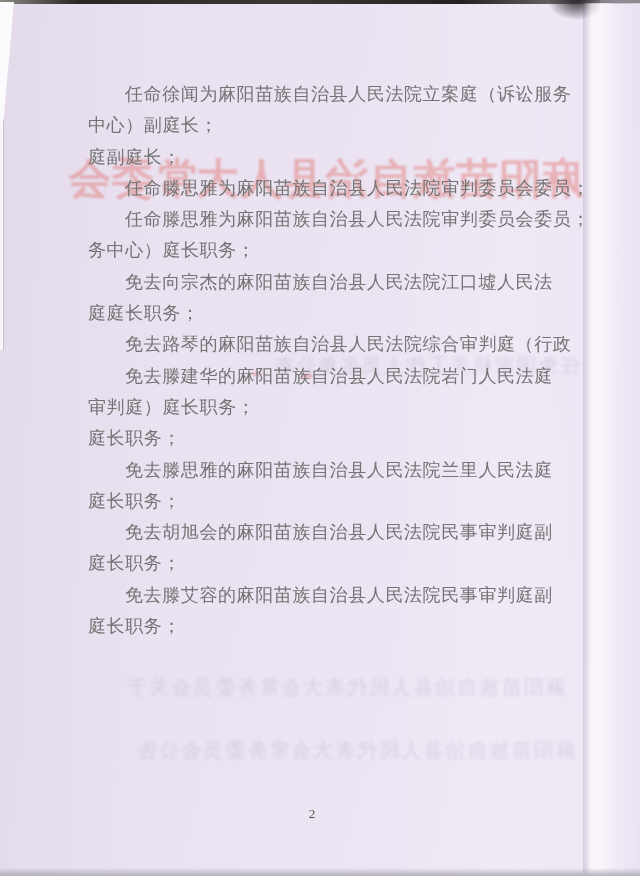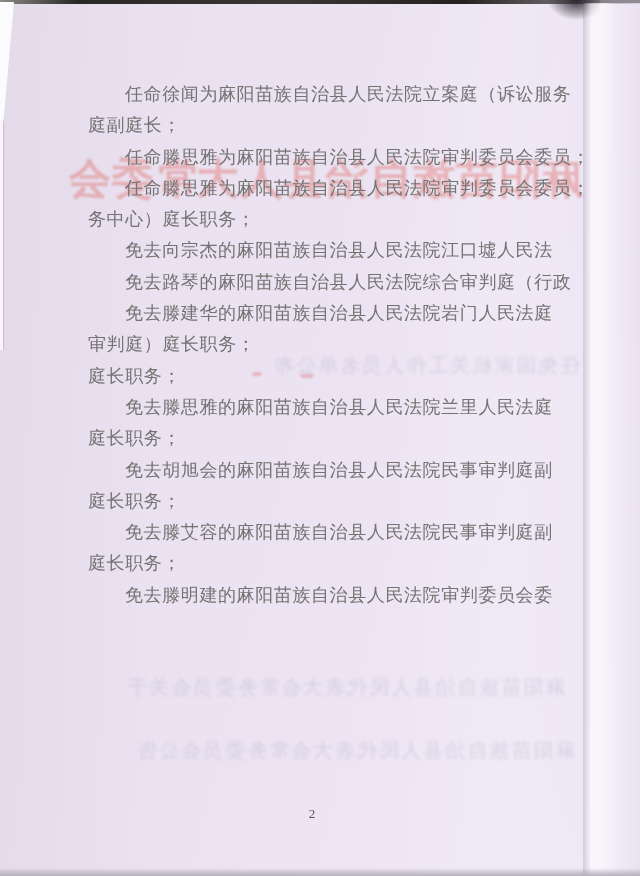--- a/index.html
+++ b/index.html
@@ -55,36 +55,37 @@
 
   <div class="bleed-red">麻阳苗族自治县人大常委会</div>
   <div class="bleed-band band-1">任免国家机关工作人员名单公布</div>
   <div class="bleed-band band-2">麻阳苗族自治县人民代表大会常务委员会关于</div>
   <div class="bleed-band band-3">麻阳苗族自治县人民代表大会常务委员会公告</div>
   <div class="speck speck-1"></div>
   <div class="speck speck-2"></div>
 
   <div class="body-text">
     <div class="line first">任命徐闻为麻阳苗族自治县人民法院立案庭（诉讼服务</div>
+    <div class="line">中心）副庭长；</div>
     <div class="line">庭副庭长；</div>
     <div class="line first">任命滕思雅为麻阳苗族自治县人民法院审判委员会委员；</div>
     <div class="line first">任命滕思雅为麻阳苗族自治县人民法院审判委员会委员；</div>
     <div class="line">务中心）庭长职务；</div>
     <div class="line first">免去向宗杰的麻阳苗族自治县人民法院江口墟人民法</div>
+    <div class="line">庭庭长职务；</div>
     <div class="line first">免去路琴的麻阳苗族自治县人民法院综合审判庭（行政</div>
     <div class="line first">免去滕建华的麻阳苗族自治县人民法院岩门人民法庭</div>
     <div class="line">审判庭）庭长职务；</div>
     <div class="line">庭长职务；</div>
     <div class="line first">免去滕思雅的麻阳苗族自治县人民法院兰里人民法庭</div>
     <div class="line">庭长职务；</div>
     <div class="line first">免去胡旭会的麻阳苗族自治县人民法院民事审判庭副</div>
     <div class="line">庭长职务；</div>
     <div class="line first">免去滕艾容的麻阳苗族自治县人民法院民事审判庭副</div>
     <div class="line">庭长职务；</div>
-    <div class="line first">免去滕明建的麻阳苗族自治县人民法院审判委员会委</div>
   </div>
 
   <div class="page-num">2</div>
 
   <div class="edge-top"></div>
   <div class="corner-wedge-left"></div>
   <div class="left-sliver"></div>
   <div class="corner-dark-right"></div>
   <div class="fold-right"></div>
   <div class="edge-bottom"></div>

